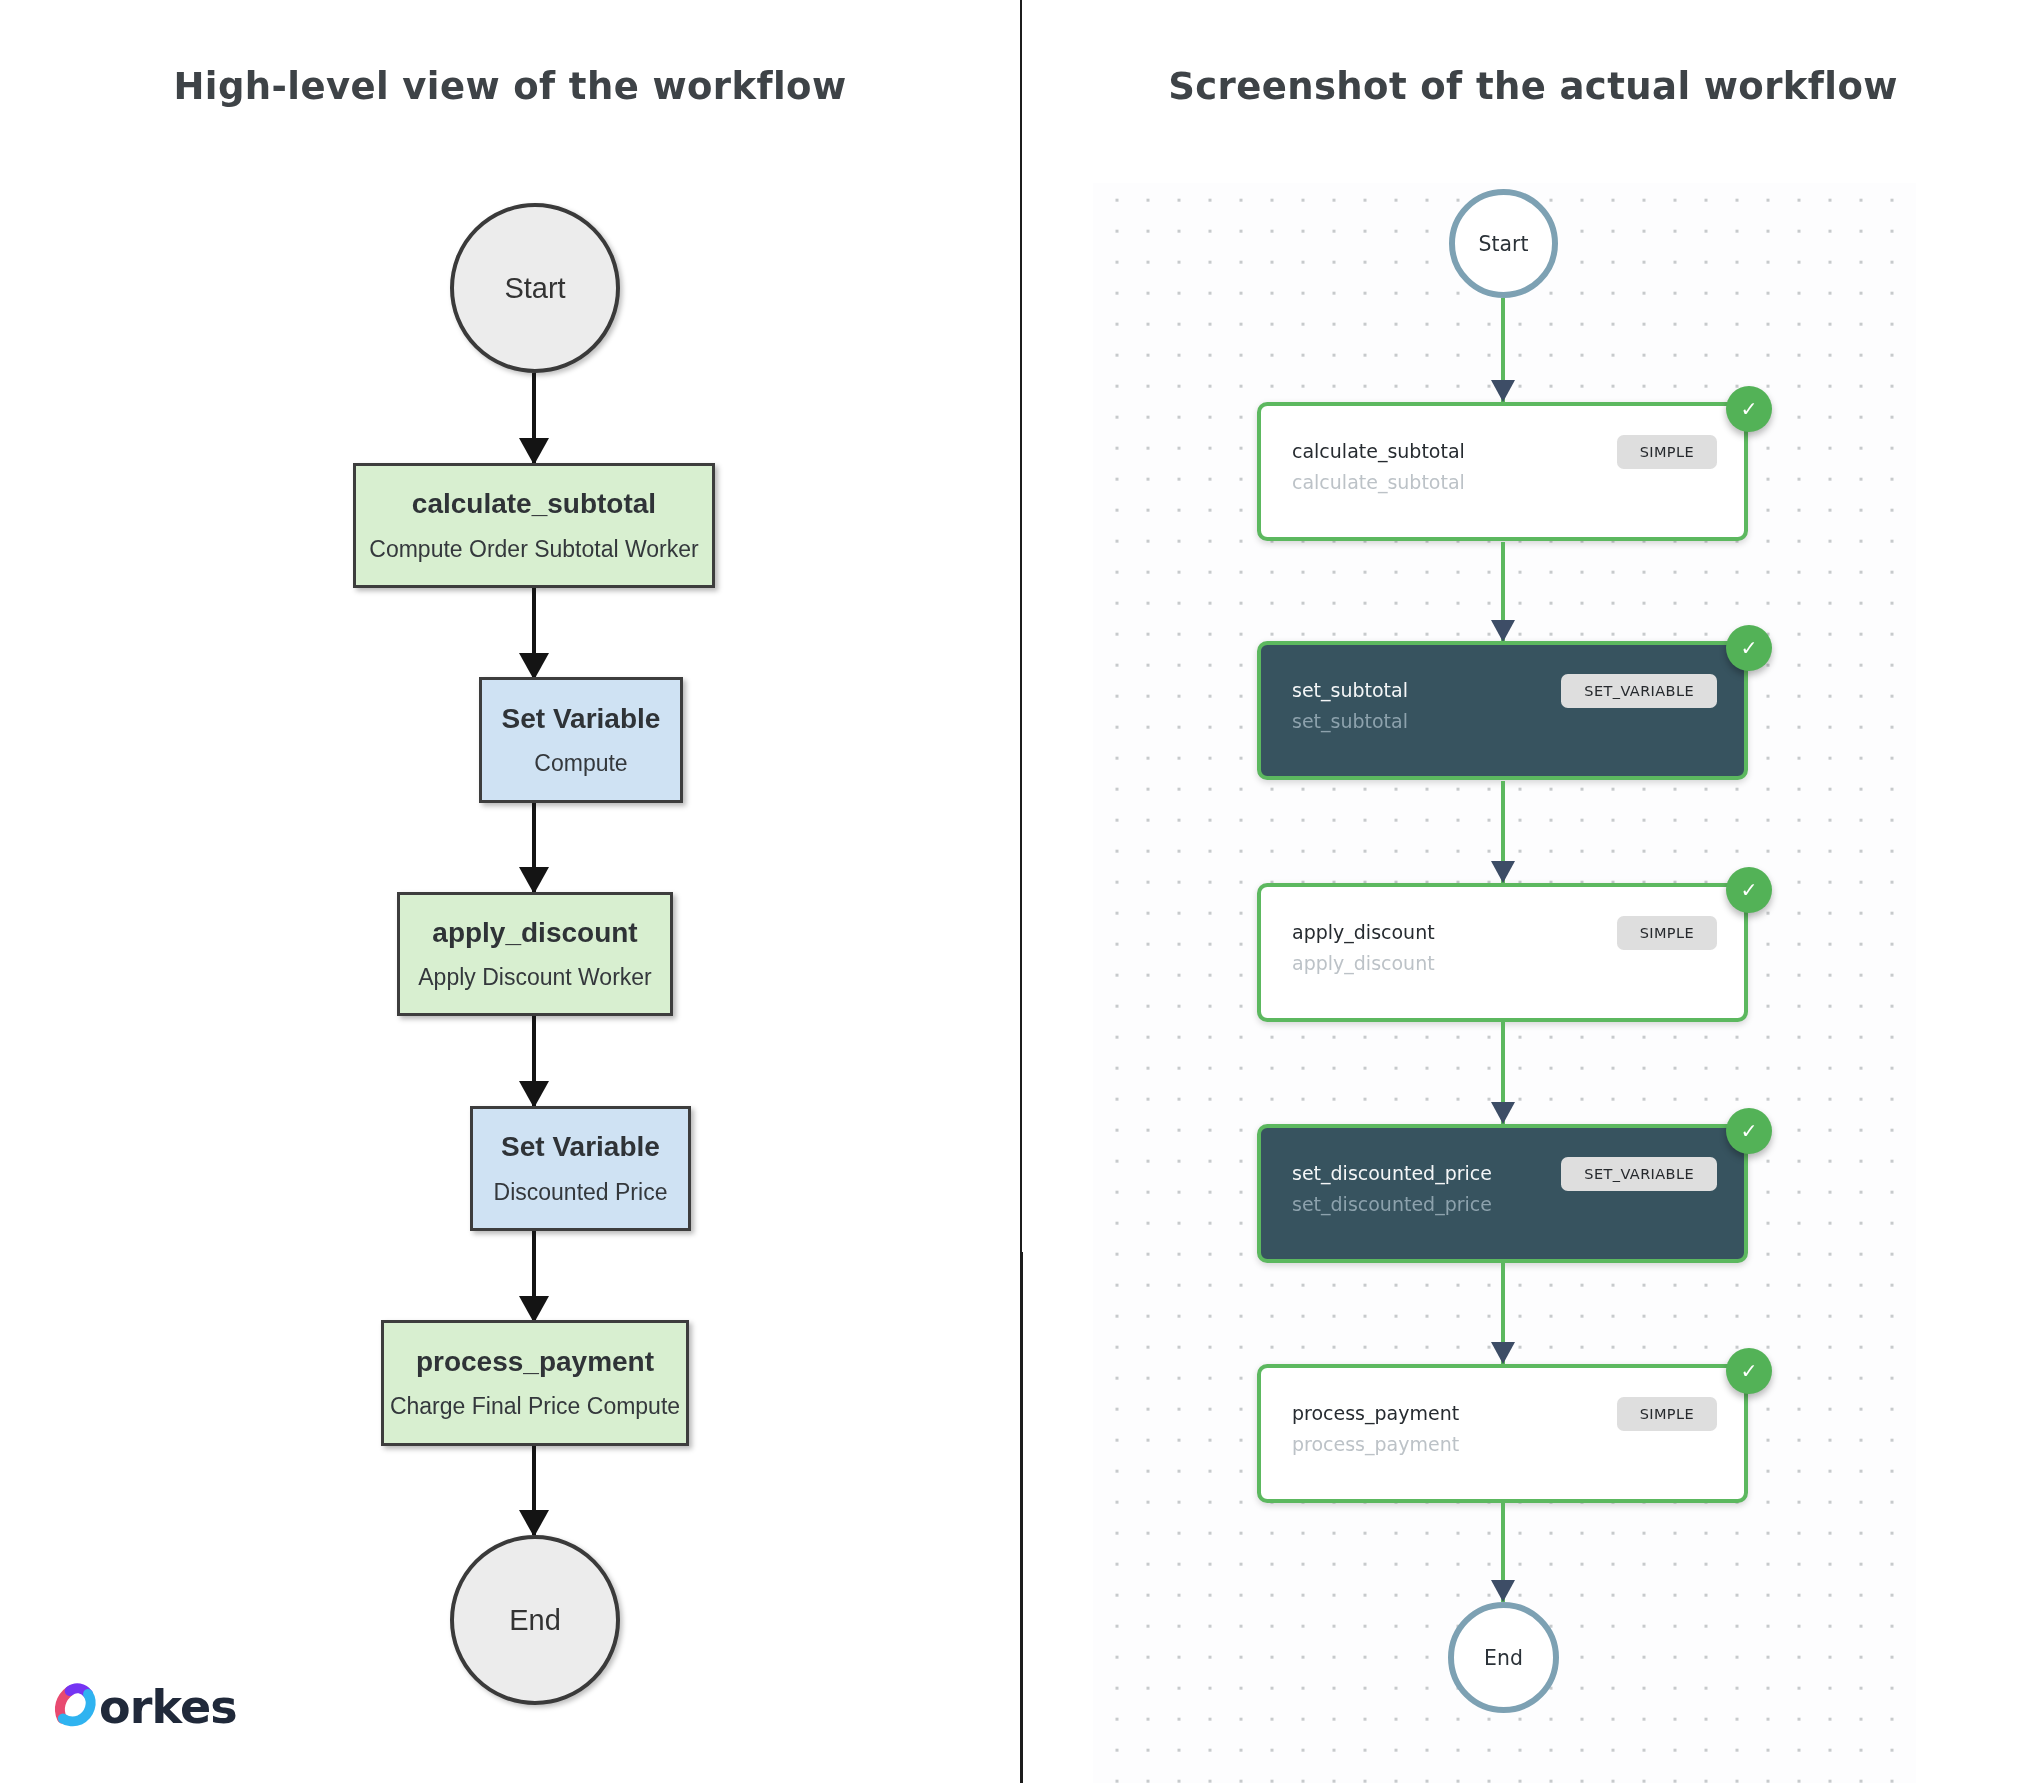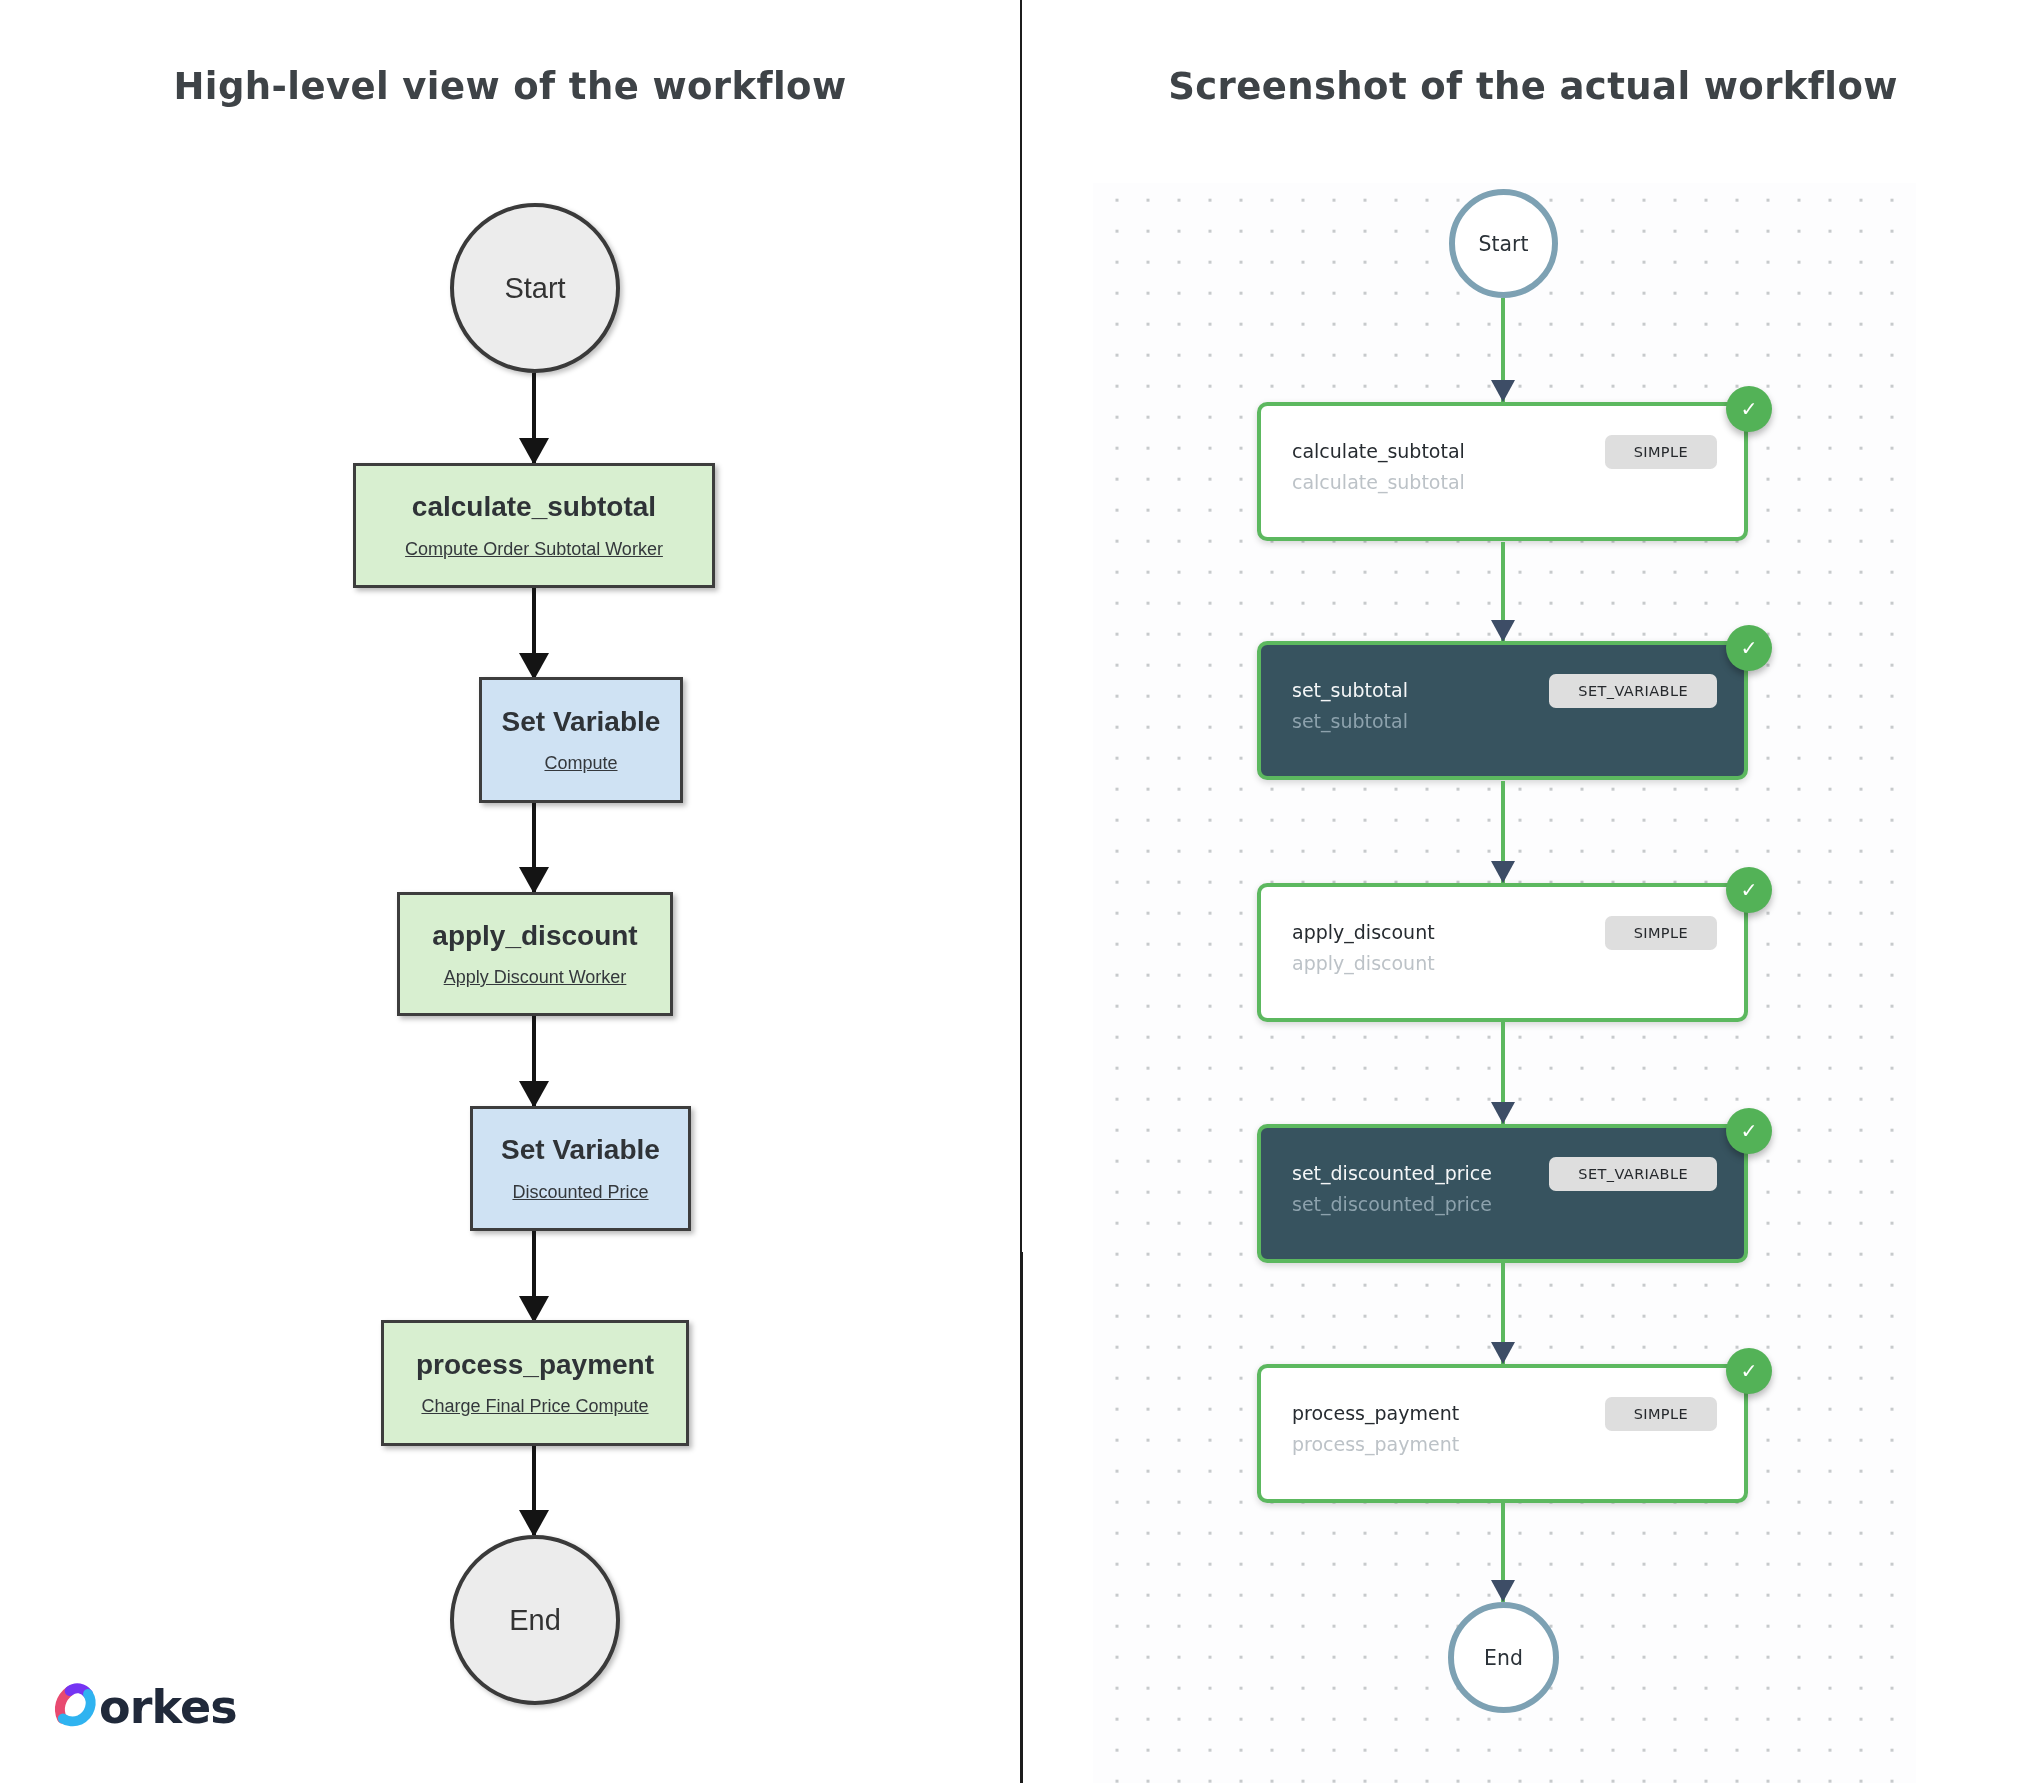--- a/index.html
+++ b/index.html
@@ -25,21 +25,21 @@
   
   .left-panel{position:absolute;left:0;top:0;width:1020px;height:1360px;background:#fff;}
   .term-circle{position:absolute;border-radius:50%;display:flex;align-items:center;justify-content:center;}
   .l-circle{width:170px;height:170px;background:#ececec;border:4.3px solid #3a3a3a;font-size:29px;color:#333;
     box-shadow:2.6px 2.6px 5.1px rgba(0,0,0,.25);}
   .flow-box{position:absolute;border:3.4px solid #3d3d3d;display:flex;flex-direction:column;align-items:center;
     justify-content:center;gap:15.3px;text-align:center;box-shadow:2.6px 3.4px 5.1px rgba(0,0,0,.28);}
   .flow-box.green{background:var(--flow-green);}
   .flow-box.blue{background:var(--flow-blue);margin-left:46px;}
   .flow-box .bt{font-weight:bold;font-size:28px;color:#2f3337;}
-  .flow-box .bs{font-size:18px;color:#34383c;text-decoration:underline;}
+  .flow-box .bs{font-size:23px;color:#34383c;}
   .l-arrow{position:absolute;width:4.3px;background:#141414;}
   .l-arrow::after{content:"";position:absolute;bottom:-1.7px;left:-13.2px;border:15.3px solid transparent;
     border-bottom:0;border-top:27px solid #141414;}
 
   .logo{position:absolute;left:49px;top:1680px;display:flex;align-items:center;gap:1px;}
   .logo-text{font-family:"DejaVu Sans",sans-serif;font-weight:700;font-size:46px;color:#20293a;letter-spacing:-0.9px;}
 
   
   .divider{position:absolute;left:1020px;top:0;width:2.6px;height:1784px;background:var(--divider);}
 
@@ -59,21 +59,21 @@
 
   .task-card{position:absolute;left:164px;width:491px;height:139px;border:4.3px solid var(--green);
     border-radius:10.2px;background:#fff;box-shadow:0 2.6px 6.8px rgba(0,0,0,.15);
     font-family:"DejaVu Sans",sans-serif;padding:34px 0 0 31px;}
   .task-card.dark{background:var(--card-dark);}
   .task-title{font-size:19px;color:#262b30;}
   .task-card.dark .task-title{color:#f4f6f7;}
   .task-ref{font-size:19px;color:#bcc2c7;margin-top:9.4px;}
   .task-card.dark .task-ref{color:#8da2ad;}
   .task-badge{position:absolute;right:27px;top:29px;height:34px;display:flex;align-items:center;
-    padding:0 29px;background:var(--badge-bg);border-radius:6.8px;font-size:14.5px;color:#26292d;letter-spacing:0.4px;}
+    padding:0 23px;background:var(--badge-bg);border-radius:6.8px;font-size:14.5px;color:#26292d;letter-spacing:0.4px;}
   .check-badge{position:absolute;left:465px;top:-19.6px;width:46px;height:46px;border-radius:50%;
     background:var(--check-green);color:#fff;display:flex;align-items:center;justify-content:center;
     font-size:20.4px;box-shadow:0 4.3px 7.7px rgba(0,0,0,.28);}
 </style>
 </head>
 <body>
 
 <div class="page">
 
   <div class="left-panel">

